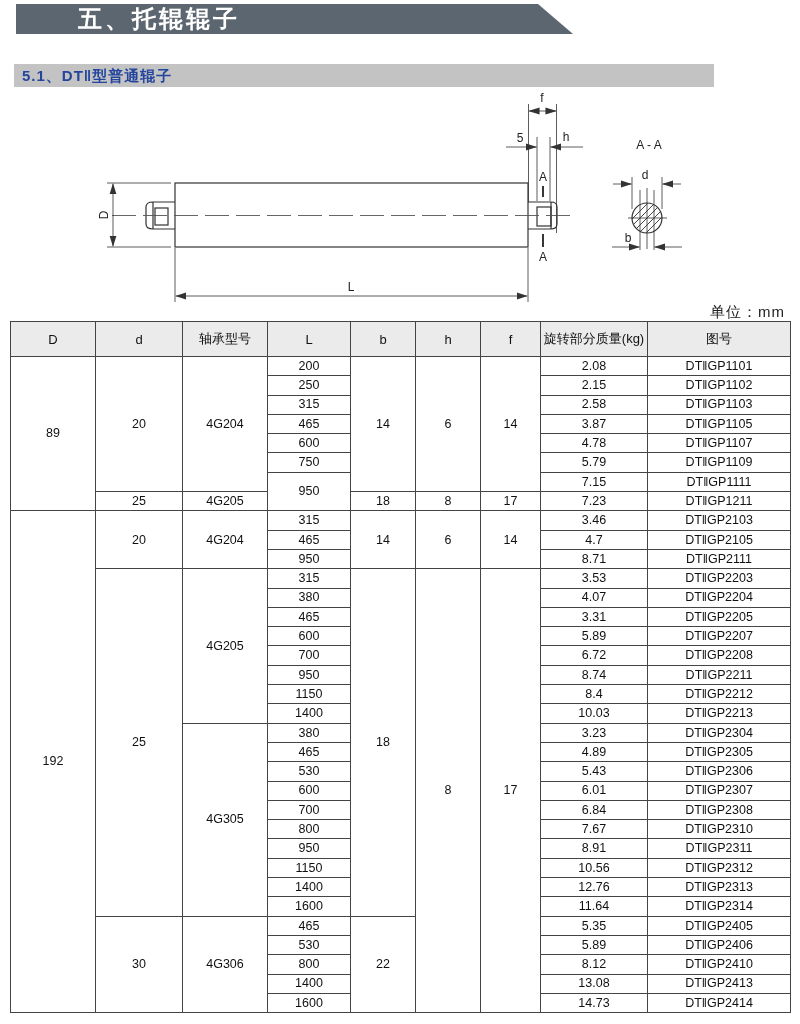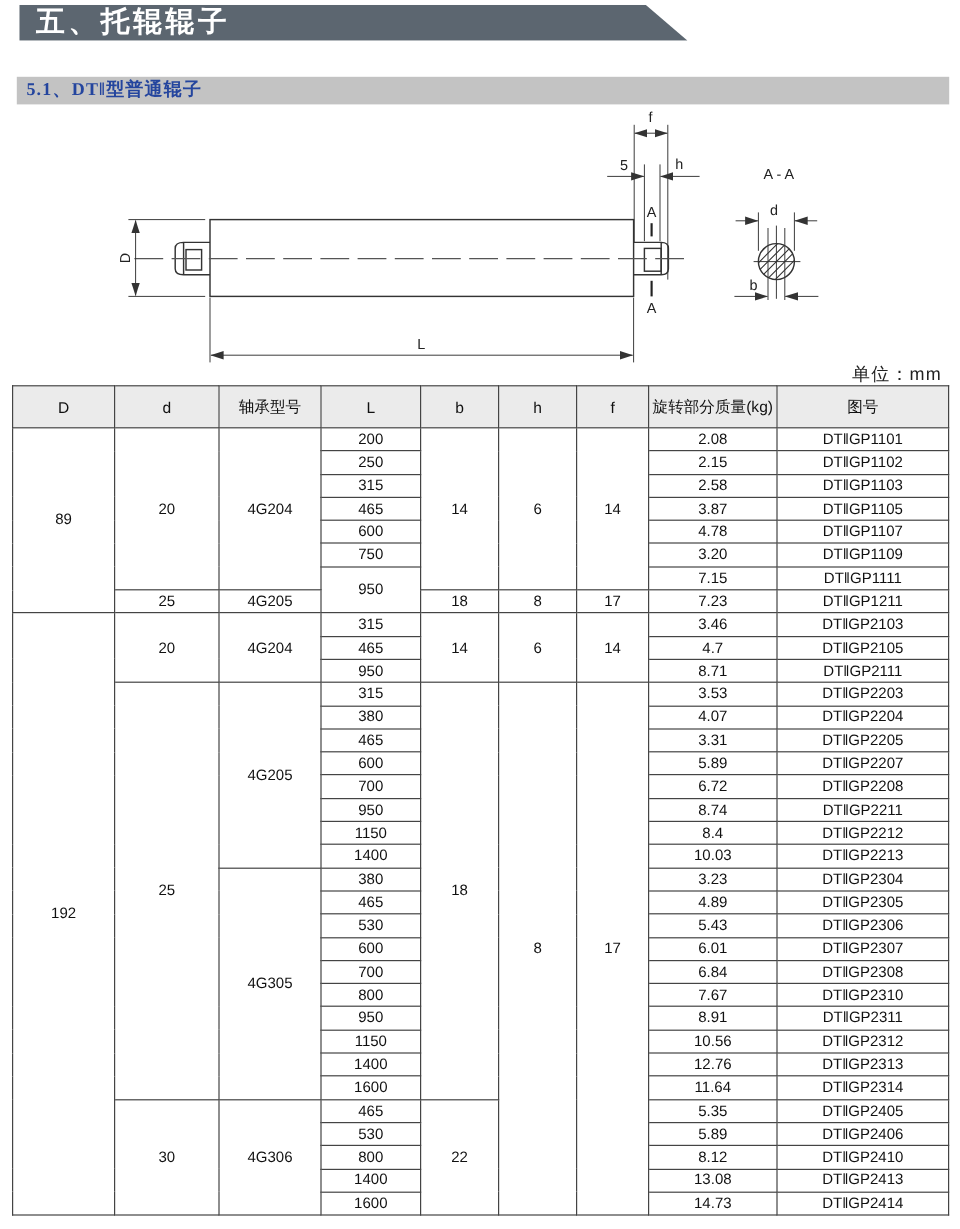--- a/index.html
+++ b/index.html
@@ -12,26 +12,25 @@
     width:800px;height:1024px;background:#ffffff;position:relative;overflow:hidden;
     font-family:"Liberation Sans","DejaVu Sans",sans-serif;color:#111;
   }
   .banner{
     position:absolute;left:16px;top:4px;width:557px;height:30px;
     background:var(--banner_bg);
     clip-path:polygon(0 0,522px 0,557px 30px,0 30px);
   }
   .banner-text{
     color:var(--banner_text);font-size:24px;font-weight:bold;line-height:30px;
-    padding-left:14px;letter-spacing:3px;
+    padding-left:14px;letter-spacing:3px;margin-left:48px;
   }
   .subbar{
-    position:absolute;left:14px;top:64px;width:777px;height:23px;
+    position:absolute;left:14px;top:64px;width:700px;height:23px;
     background:var(--subtitle_bg);
-    font-family:Liberation Serif, serif;
   }
   .subbar-text{
     color:var(--subtitle_text);font-size:15px;font-weight:bold;line-height:23px;
     padding-left:8px;letter-spacing:1px;
   }
   svg.drawing{position:absolute;left:0;top:90px;width:800px;height:215px;}
   svg.drawing text{font-family:"Liberation Sans","DejaVu Sans",sans-serif;font-size:12px;fill:#222;}
   .unit{
     position:absolute;top:303px;right:15px;font-size:15px;color:#222;letter-spacing:1px;
   }
@@ -175,21 +174,21 @@
         <td>3.87</td>
         <td>DT‖GP1105</td>
       </tr>
       <tr>
         <td>600</td>
         <td>4.78</td>
         <td>DT‖GP1107</td>
       </tr>
       <tr>
         <td>750</td>
-        <td>3.20</td>
+        <td>5.79</td>
         <td>DT‖GP1109</td>
       </tr>
       <tr>
         <td rowspan="2">950</td>
         <td>7.15</td>
         <td>DT‖GP1111</td>
       </tr>
       <tr>
         <td>25</td>
         <td>4G205</td>

